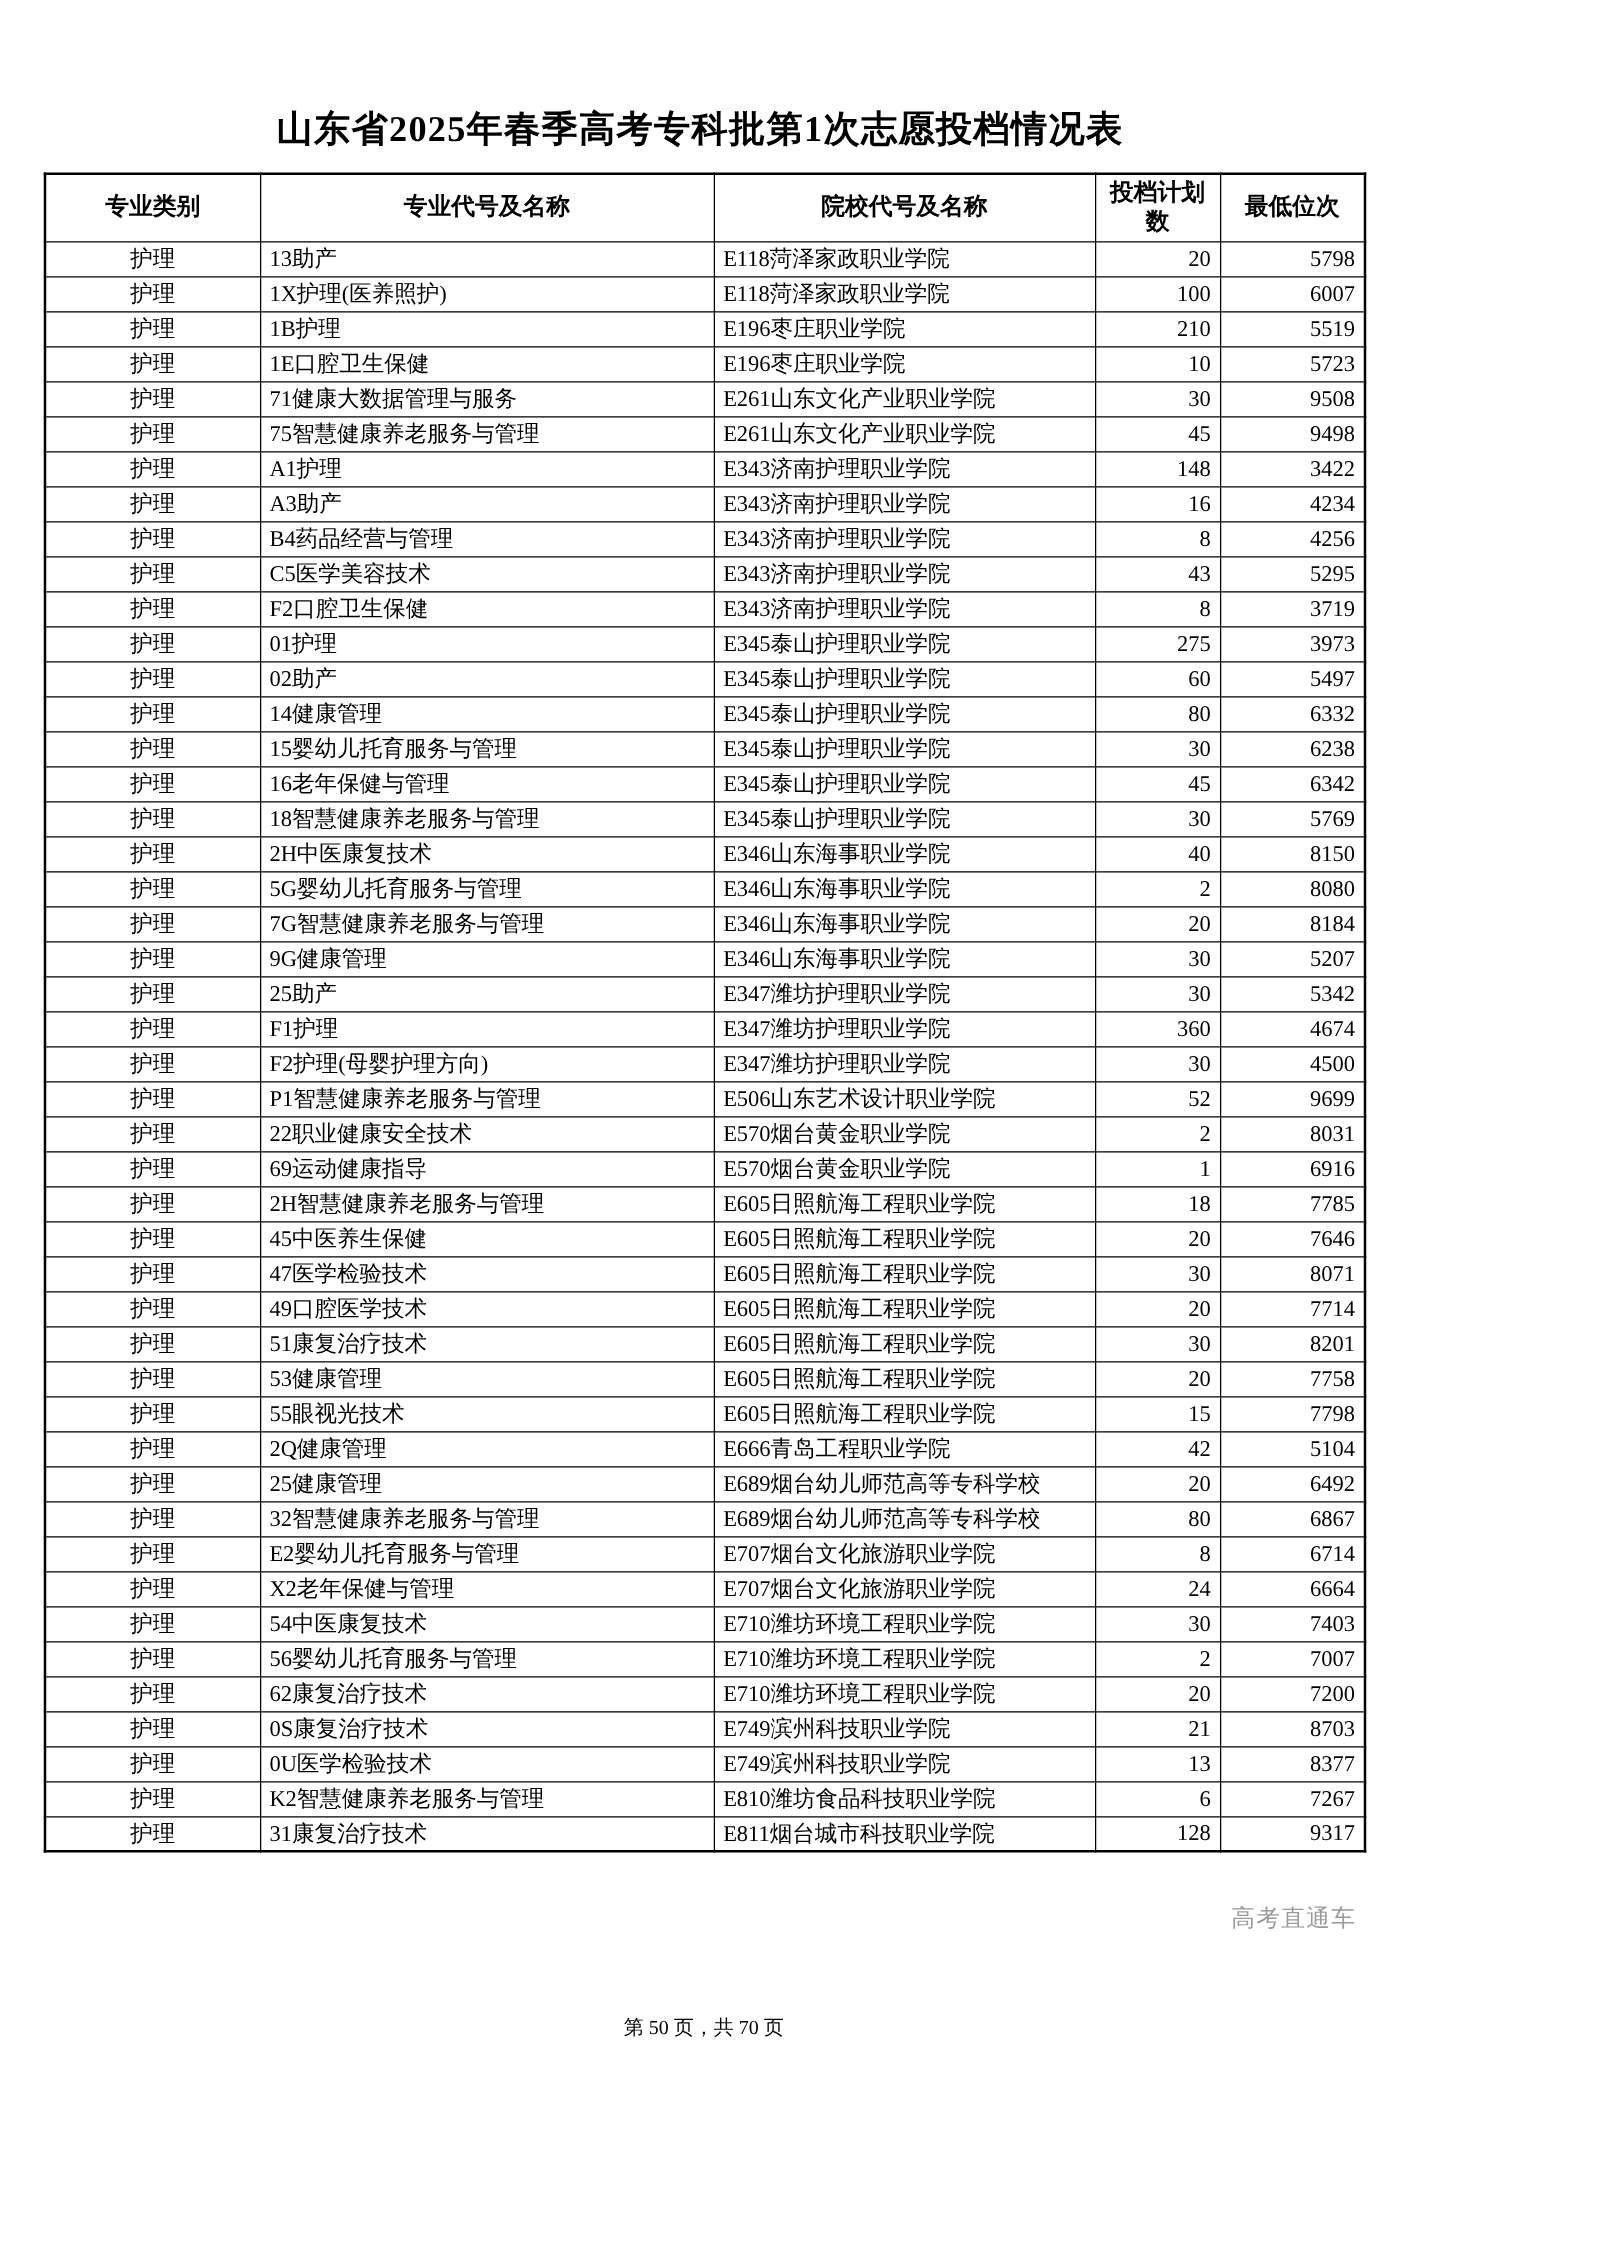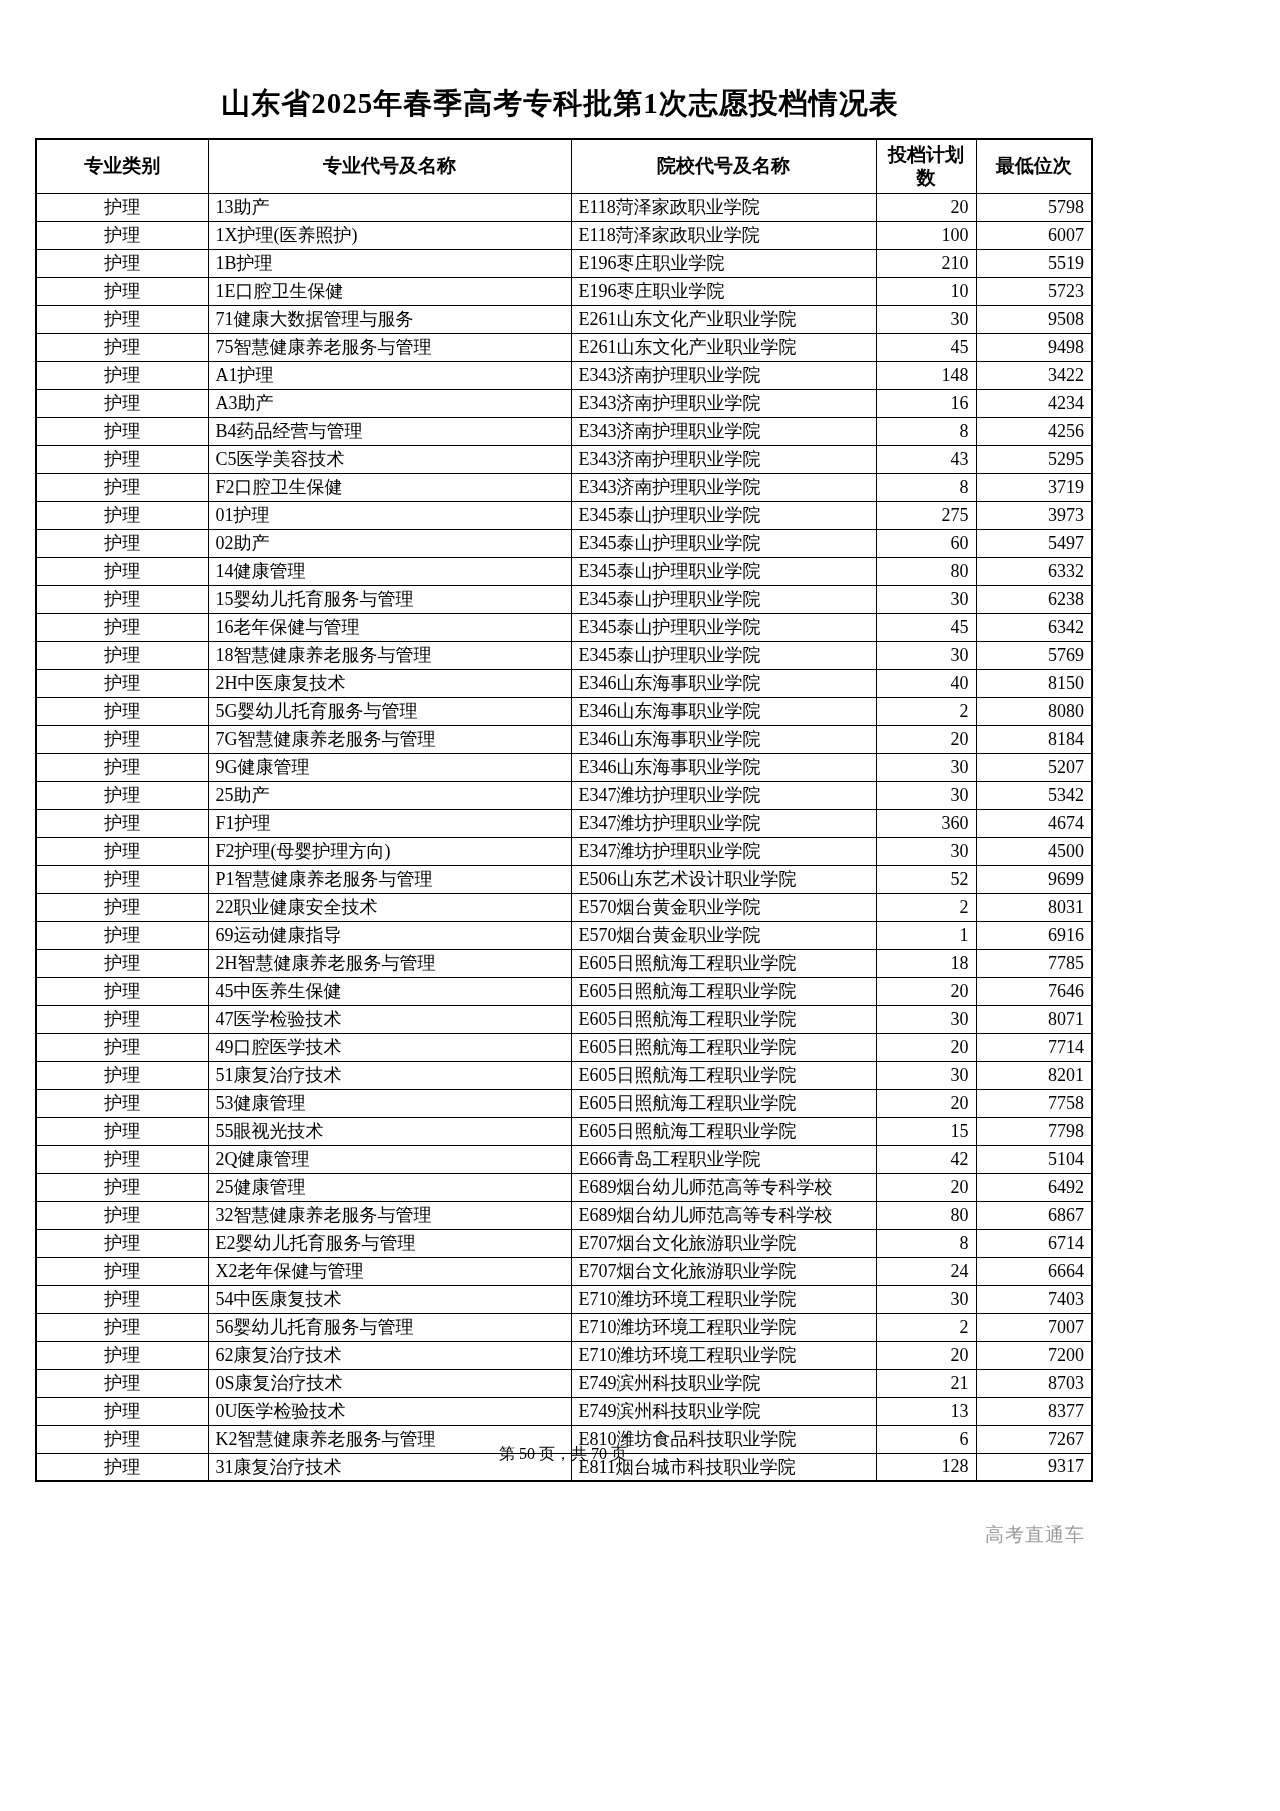--- a/index.html
+++ b/index.html
@@ -52,21 +52,21 @@
   td.c2 { text-align:left; }
   td.c3 { text-align:right; padding-right:8px;margin-left:12px; }
   td.c4 { text-align:right; padding-right:29px;margin-top:26px; }
   col.w0 { width:172px; }
   col.w1 { width:363px; }
   col.w2 { width:305px; }
   col.w3 { width:100px; }
   col.w4 { width:116px; }
   .footer {
     position:absolute;
-    top:1444px;
+    top:1612px;
     left:35px;
     width:1056px;
     text-align:center;
     font-size:16px;
   }
   .watermark {
     position:absolute;
     top:1522px;
     left:985px;
     font-size:19px;

